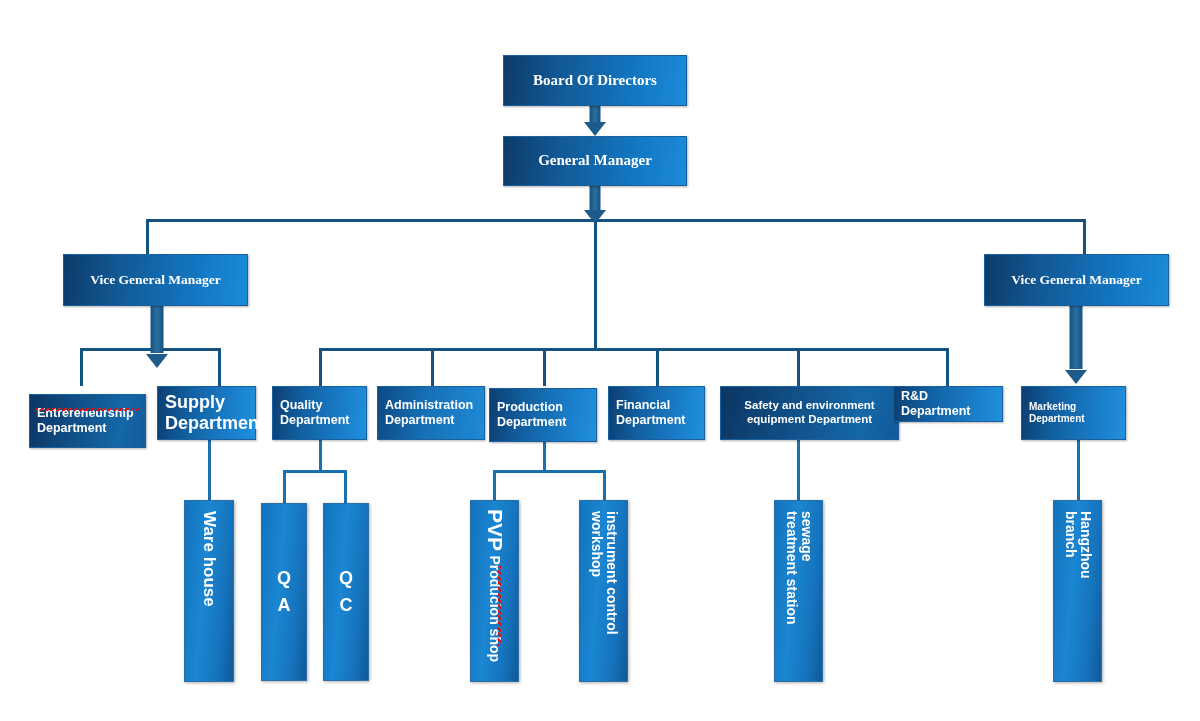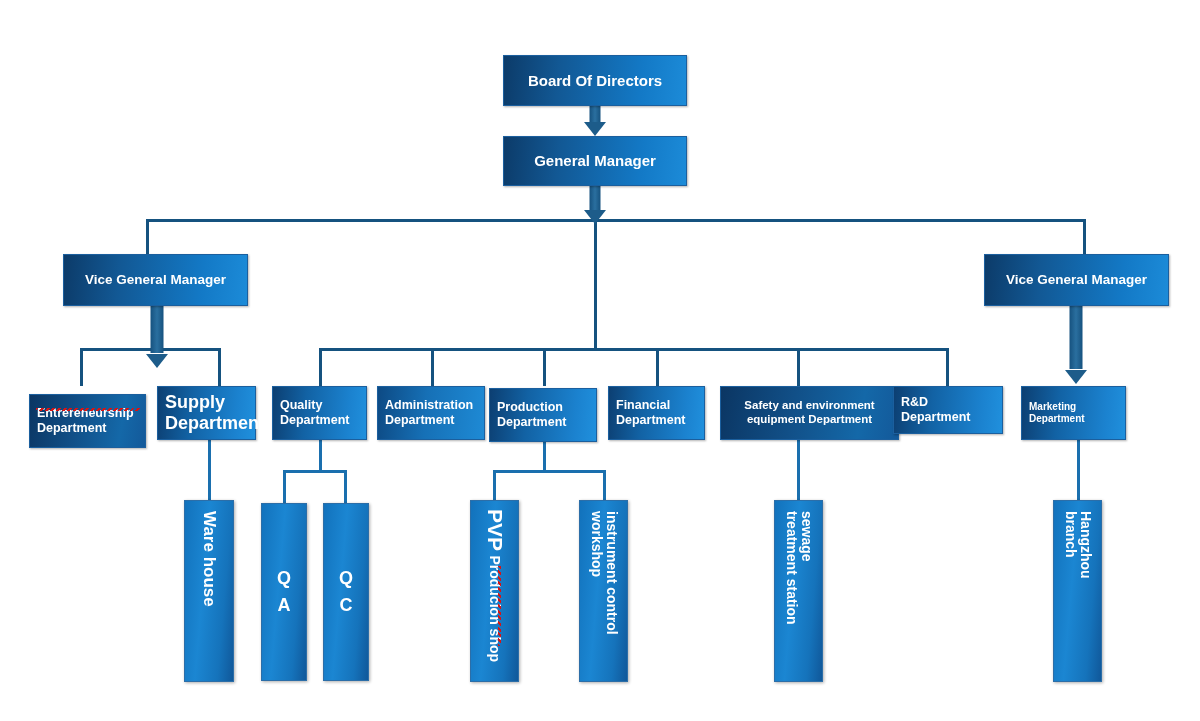--- a/index.html
+++ b/index.html
@@ -30,20 +30,21 @@
     box-shadow:1px 1px 2px rgba(0,0,0,0.30);
     z-index:5;
   }
   .box.centered{justify-content:center;text-align:center;}
   .box.left{justify-content:flex-start;text-align:left;}
   .box .txt{display:block;line-height:1.18;padding:0 7px;white-space:pre-line;}
 
   
   .grad-top{
     background:linear-gradient(95deg,#0c3b69 0%,#125894 30%,#1379c6 75%,#1c8bd8 100%);
+    font-family:Liberation Serif, serif;
   }
   
   .grad-dept{
     background:linear-gradient(95deg,#0c3f72 0%,#1262a4 35%,#1b82cf 80%,#2090dd 100%);
   }
   .grad-dept2{
     background:linear-gradient(95deg,#0d4a84 0%,#1670b6 45%,#1e8ad5 100%);
   }
   
   .grad-dark{
@@ -243,21 +244,21 @@
   <div class="box grad-dept left" style="left:608px;top:386px;width:97px;height:54px;font-size:12.5px;">
     <span class="txt">Financial
 Department</span>
   </div>
 
   <div class="box grad-dark centered" style="left:720px;top:386px;width:179px;height:54px;font-size:11.5px;">
     <span class="txt">Safety and environment
 equipment Department</span>
   </div>
 
-  <div class="box grad-dept left" style="left:893px;top:386px;width:110px;height:48px;font-size:12.5px;">
+  <div class="box grad-dept left" style="left:893px;top:386px;width:110px;height:36px;font-size:12.5px;">
     <span class="txt">R&amp;D
 Department</span>
   </div>
 
   <div class="box grad-dept left" style="left:1021px;top:386px;width:105px;height:54px;font-size:10px;">
     <span class="txt">Marketing
 Department</span>
   </div>
 
   <div class="vbox grad-vert" style="left:184px;top:500px;width:50px;height:182px;">

